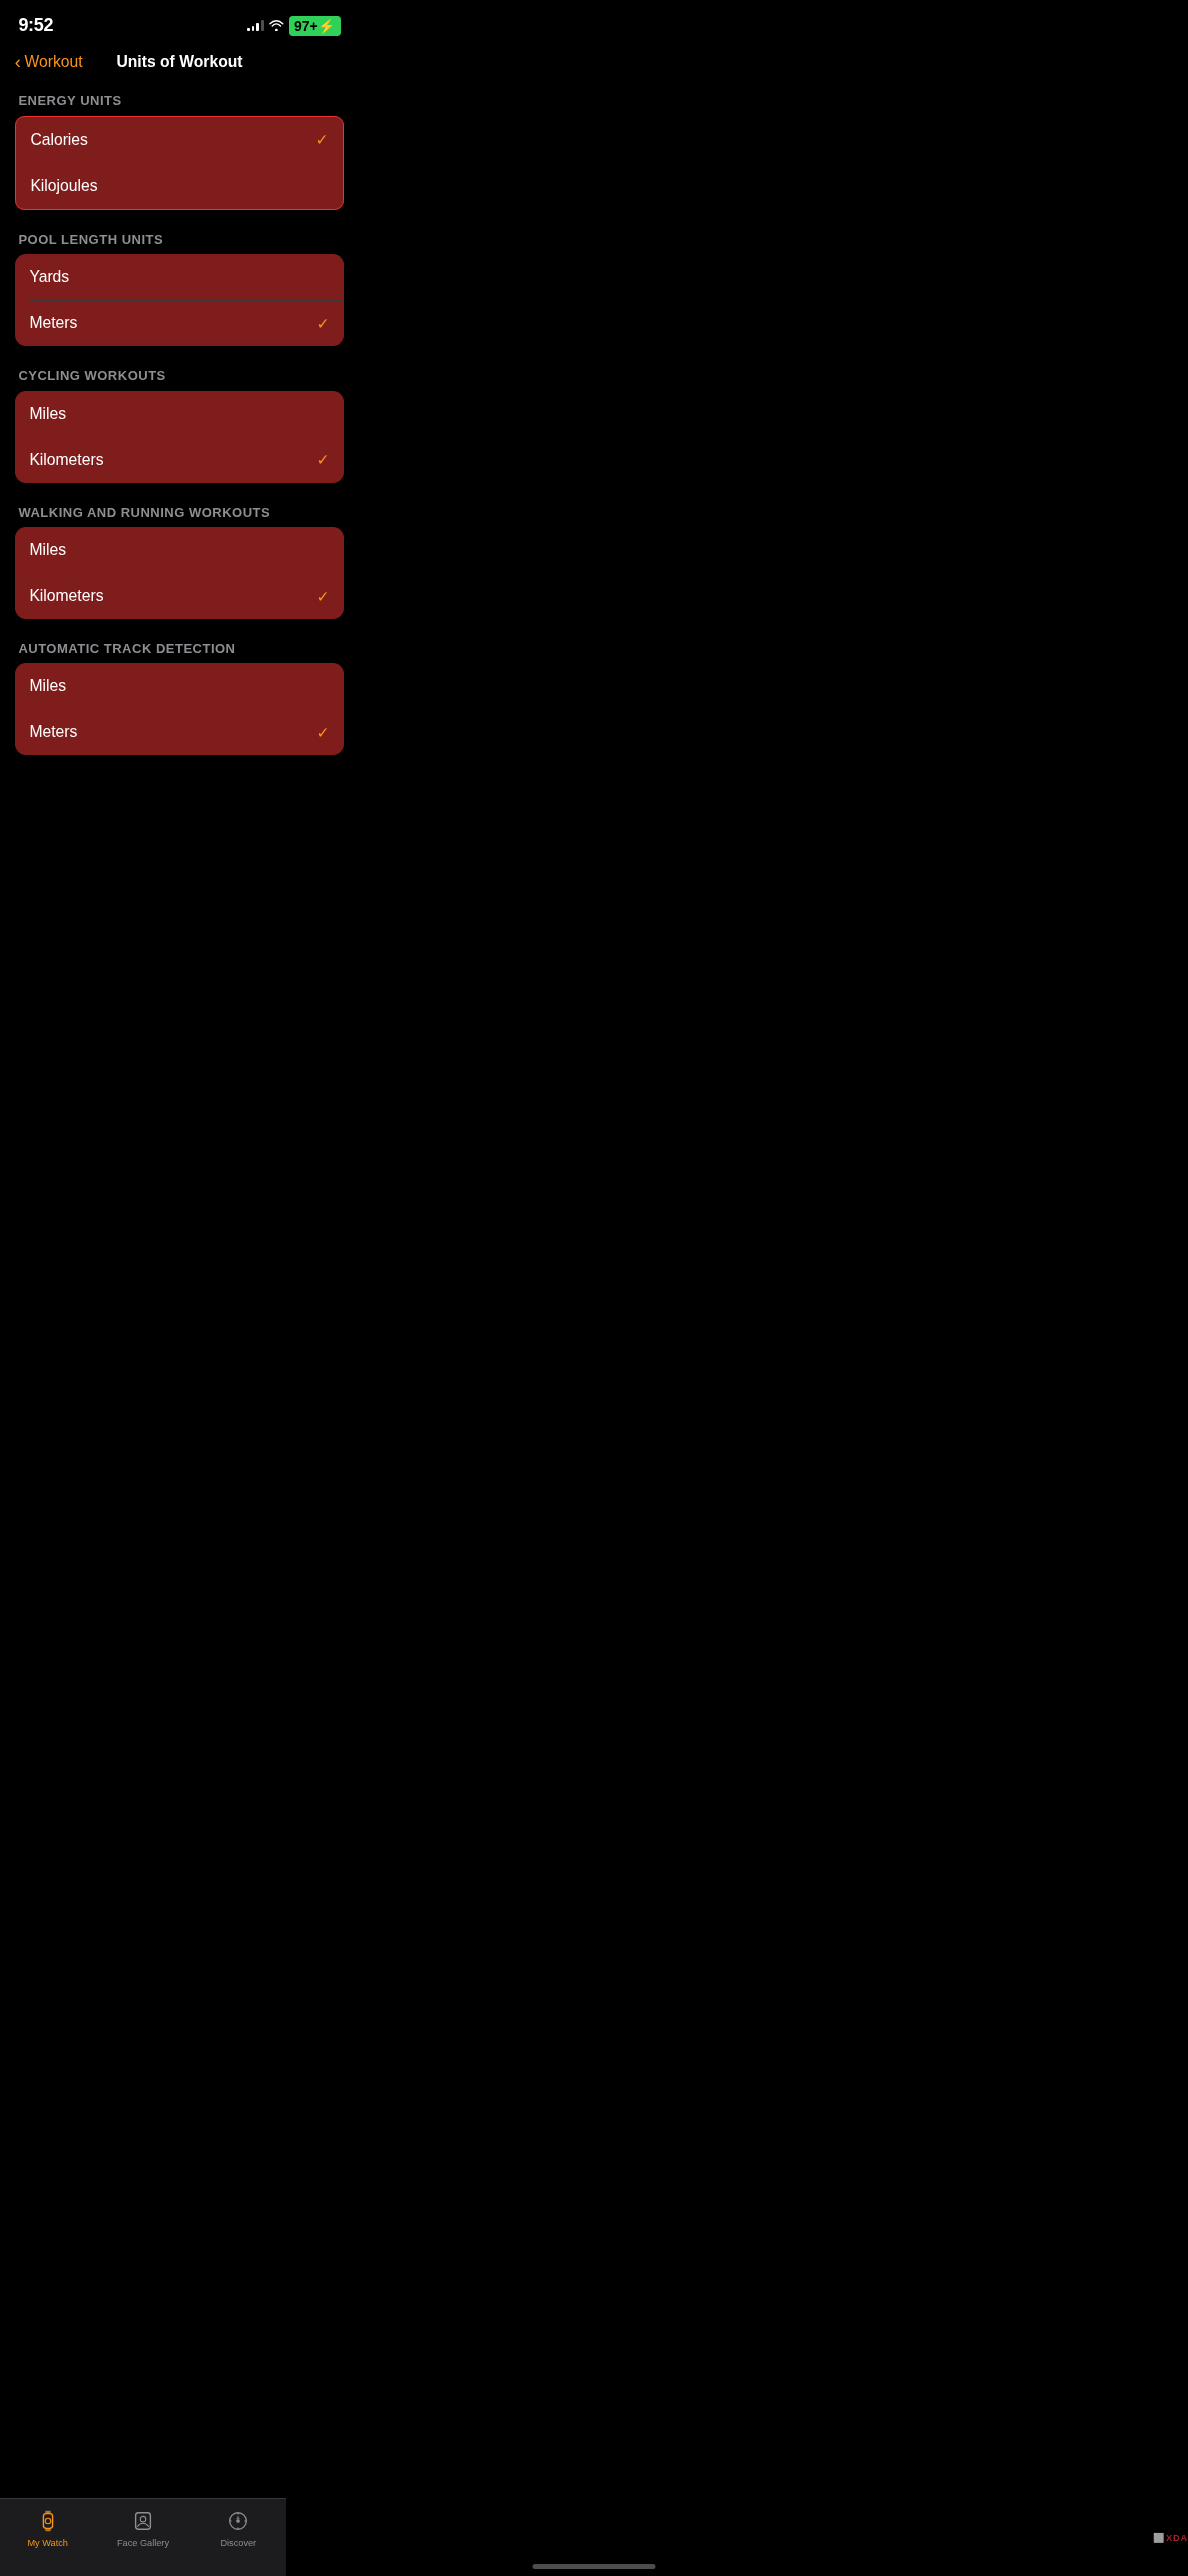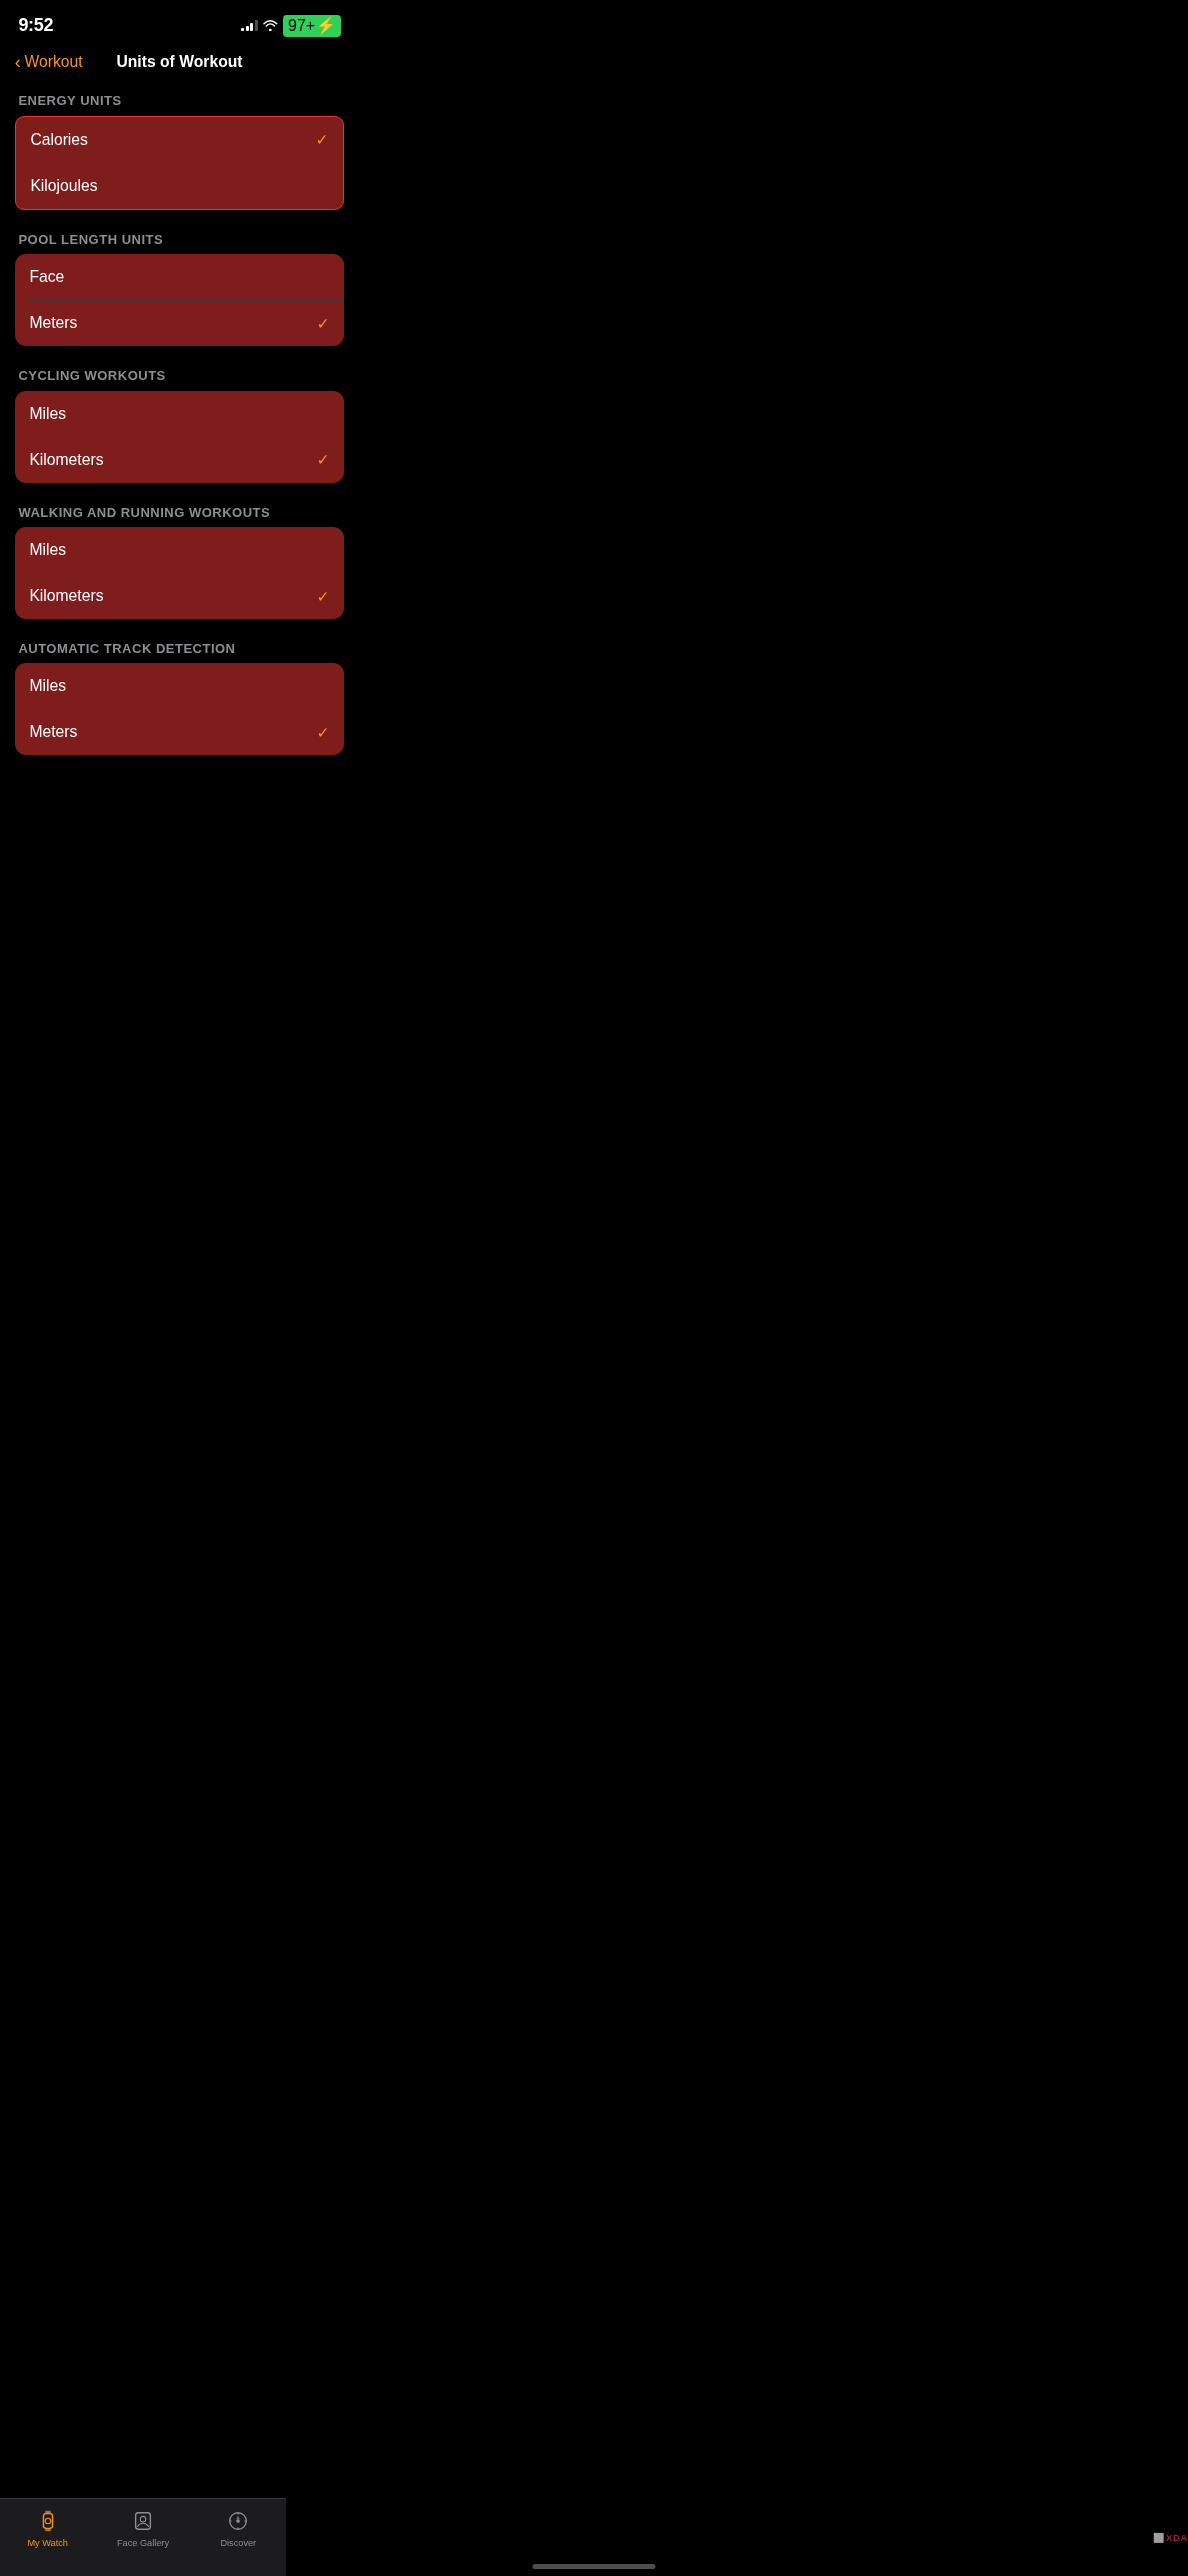--- a/index.html
+++ b/index.html
@@ -51,22 +51,22 @@
 
     .signal-bars span:nth-child(1) { height: 3.7px; }
     .signal-bars span:nth-child(2) { height: 5.5px; }
     .signal-bars span:nth-child(3) { height: 8.3px; }
     .signal-bars span:nth-child(4) { height: 11px; opacity: 0.3; }
 
     .battery-icon {
       background: #30d158;
       border-radius: 3.7px;
       padding: 1.8px 4.6px;
-      font-size: 16px;
-      font-weight: 400;
+      font-size: 14px;
+      font-weight: 700;
       color: #000;
       display: flex;
       align-items: center;
       gap: 0.9px;
     }
 
     
     .nav-header {
       display: flex;
       align-items: center;
@@ -268,21 +268,21 @@
         </div>
         <div class="list-item">
           <span class="list-item-label">Kilojoules</span>
         </div>
       </div>
     </div>
     <div class="section">
       <div class="section-header">POOL LENGTH UNITS</div>
       <div class="section-group">
         <div class="list-item">
-          <span class="list-item-label">Face</span>
+          <span class="list-item-label">Yards</span>
         </div>
         <div class="list-item">
           <span class="list-item-label">Meters</span>
           <span class="checkmark">✓</span>
         </div>
       </div>
     </div>
     <div class="section">
       <div class="section-header">CYCLING WORKOUTS</div>
       <div class="section-group">

